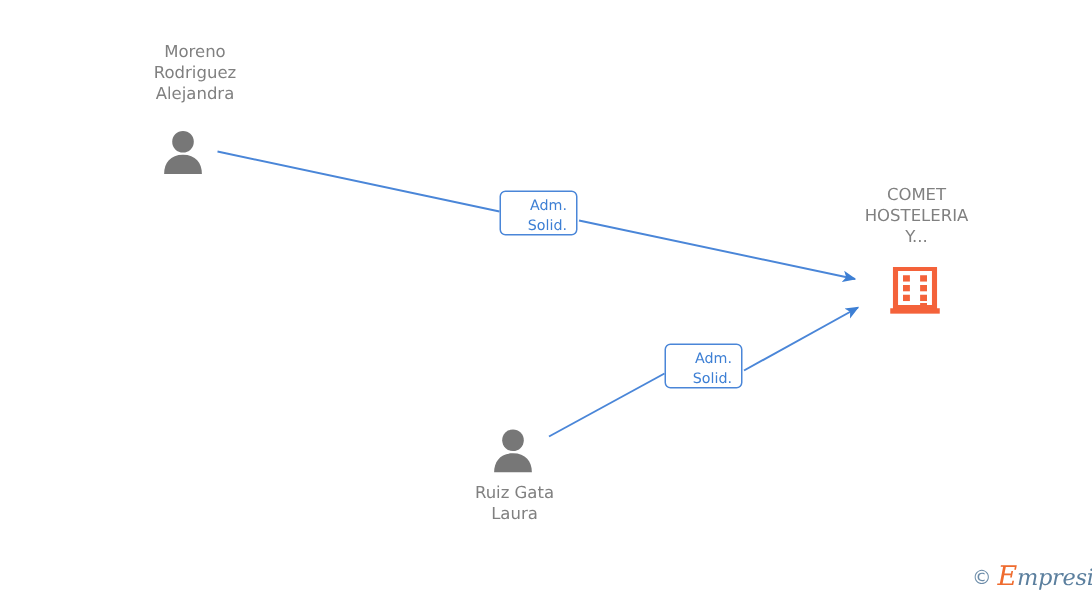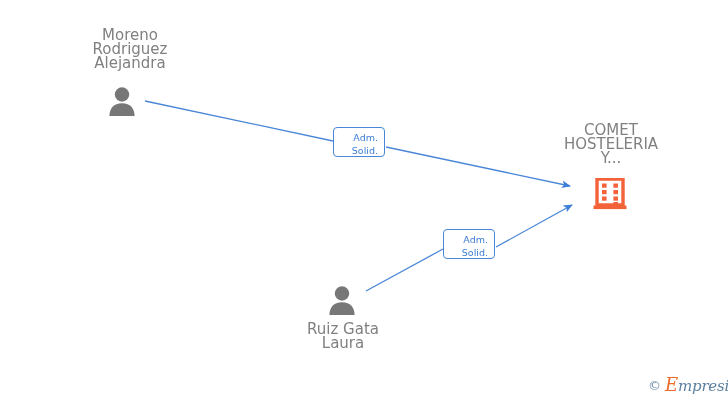--- a/index.html
+++ b/index.html
@@ -19,21 +19,21 @@
     position: absolute;
     left: 0;
     top: 0;
     width: 728px;
     height: 400px;
   }
   .node-label {
     position: absolute;
     text-align: center;
     color: #808080;
-    font-size: 15px;
+    font-size: 11px;
     line-height: 14px;
     white-space: pre-line;
     letter-spacing: 0px;
   }
   .person-icon {
     position: absolute;
   }
   .company-icon {
     position: absolute;
   }

